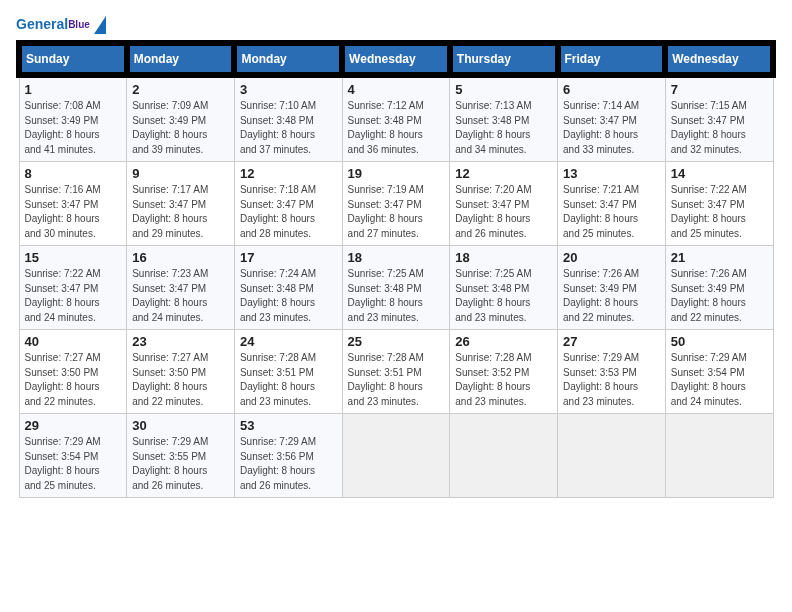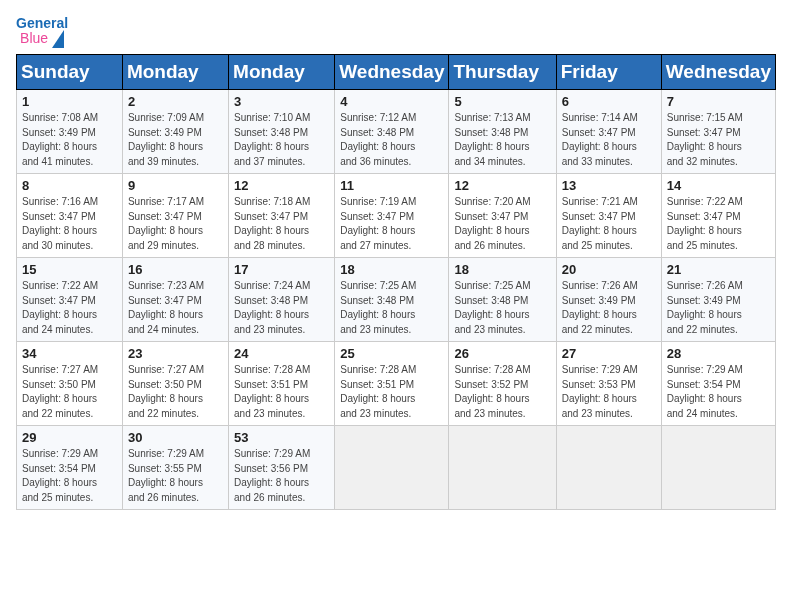--- a/index.html
+++ b/index.html
@@ -34,25 +34,25 @@
       font-weight: normal;
       color: #444;
     }
     table {
       width: 100%;
       border-collapse: collapse;
     }
     thead tr th {
       background-color: #2a6db5;
       color: #fff;
-      font-size: 19px;
+      font-size: 12px;
       font-weight: bold;
       padding: 6px 4px;
       text-align: left;
-      border: 1px solid #000000;
+      border: 6px solid #000000;
     }
     tbody tr td {
       border: 1px solid #ccc;
       vertical-align: top;
       padding: 4px 5px;
       font-size: 10px;
       color: #333;
       width: 14.28%;
       min-height: 70px;
       background: #fff;
@@ -77,24 +77,24 @@
     }
     td.empty {
       background: #f0f0f0 !important;
     }
   </style>
 </head>
 <body>
 
 <div class="header">
   <div class="logo">
-    <div style="display:flex;flex-direction:column;align-items:center;">
+    <div style="display:flex;flex-direction:row;align-items:center;">
       <div style="font-size:14px;font-weight:bold;color:#1a6bb5;line-height:1;">General</div>
       <div style="display:flex;align-items:center;gap:2px;">
-        <div style="font-size:14px;font-weight:normal;color:#ec4899;">Blue</div>
+        <div style="font-size:10px;font-weight:bold;color:#4c1d95;">Blue</div>
         <div style="width:0;height:0;border-left:12px solid transparent;border-right:0px solid transparent;border-bottom:18px solid #1a6bb5;margin-left:2px;margin-bottom:-2px;"></div>
       </div>
     </div>
   </div>
   <div class="title-block">
     <h1></h1>
     <h2></h2>
   </div>
 </div>
 
@@ -148,21 +148,21 @@
         </td>
         <td>
           <span class="day-num">9</span>
           <div class="day-info">Sunrise: 7:17 AM<br>Sunset: 3:47 PM<br>Daylight: 8 hours<br>and 29 minutes.</div>
         </td>
         <td>
           <span class="day-num">12</span>
           <div class="day-info">Sunrise: 7:18 AM<br>Sunset: 3:47 PM<br>Daylight: 8 hours<br>and 28 minutes.</div>
         </td>
         <td>
-          <span class="day-num">11</span>
+          <span class="day-num">19</span>
           <div class="day-info">Sunrise: 7:19 AM<br>Sunset: 3:47 PM<br>Daylight: 8 hours<br>and 27 minutes.</div>
         </td>
         <td>
           <span class="day-num">12</span>
           <div class="day-info">Sunrise: 7:20 AM<br>Sunset: 3:47 PM<br>Daylight: 8 hours<br>and 26 minutes.</div>
         </td>
         <td>
           <span class="day-num">13</span>
           <div class="day-info">Sunrise: 7:21 AM<br>Sunset: 3:47 PM<br>Daylight: 8 hours<br>and 25 minutes.</div>
         </td>
@@ -196,21 +196,21 @@
           <span class="day-num">20</span>
           <div class="day-info">Sunrise: 7:26 AM<br>Sunset: 3:49 PM<br>Daylight: 8 hours<br>and 22 minutes.</div>
         </td>
         <td>
           <span class="day-num">21</span>
           <div class="day-info">Sunrise: 7:26 AM<br>Sunset: 3:49 PM<br>Daylight: 8 hours<br>and 22 minutes.</div>
         </td>
       </tr>
       <tr>
         <td>
-          <span class="day-num">34</span>
+          <span class="day-num">40</span>
           <div class="day-info">Sunrise: 7:27 AM<br>Sunset: 3:50 PM<br>Daylight: 8 hours<br>and 22 minutes.</div>
         </td>
         <td>
           <span class="day-num">23</span>
           <div class="day-info">Sunrise: 7:27 AM<br>Sunset: 3:50 PM<br>Daylight: 8 hours<br>and 22 minutes.</div>
         </td>
         <td>
           <span class="day-num">24</span>
           <div class="day-info">Sunrise: 7:28 AM<br>Sunset: 3:51 PM<br>Daylight: 8 hours<br>and 23 minutes.</div>
         </td>
@@ -220,21 +220,21 @@
         </td>
         <td>
           <span class="day-num">26</span>
           <div class="day-info">Sunrise: 7:28 AM<br>Sunset: 3:52 PM<br>Daylight: 8 hours<br>and 23 minutes.</div>
         </td>
         <td>
           <span class="day-num">27</span>
           <div class="day-info">Sunrise: 7:29 AM<br>Sunset: 3:53 PM<br>Daylight: 8 hours<br>and 23 minutes.</div>
         </td>
         <td>
-          <span class="day-num">28</span>
+          <span class="day-num">50</span>
           <div class="day-info">Sunrise: 7:29 AM<br>Sunset: 3:54 PM<br>Daylight: 8 hours<br>and 24 minutes.</div>
         </td>
       </tr>
       <tr>
         <td>
           <span class="day-num">29</span>
           <div class="day-info">Sunrise: 7:29 AM<br>Sunset: 3:54 PM<br>Daylight: 8 hours<br>and 25 minutes.</div>
         </td>
         <td>
           <span class="day-num">30</span>

